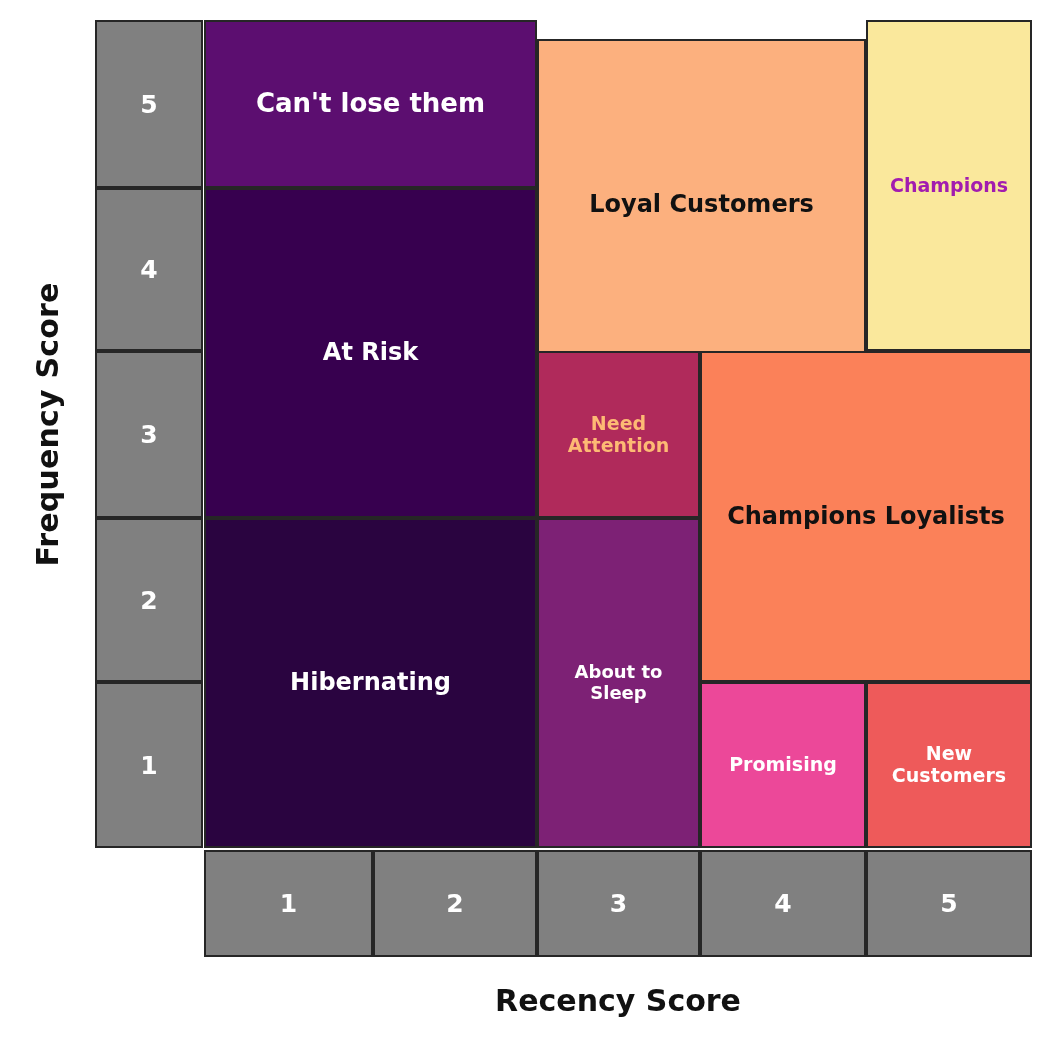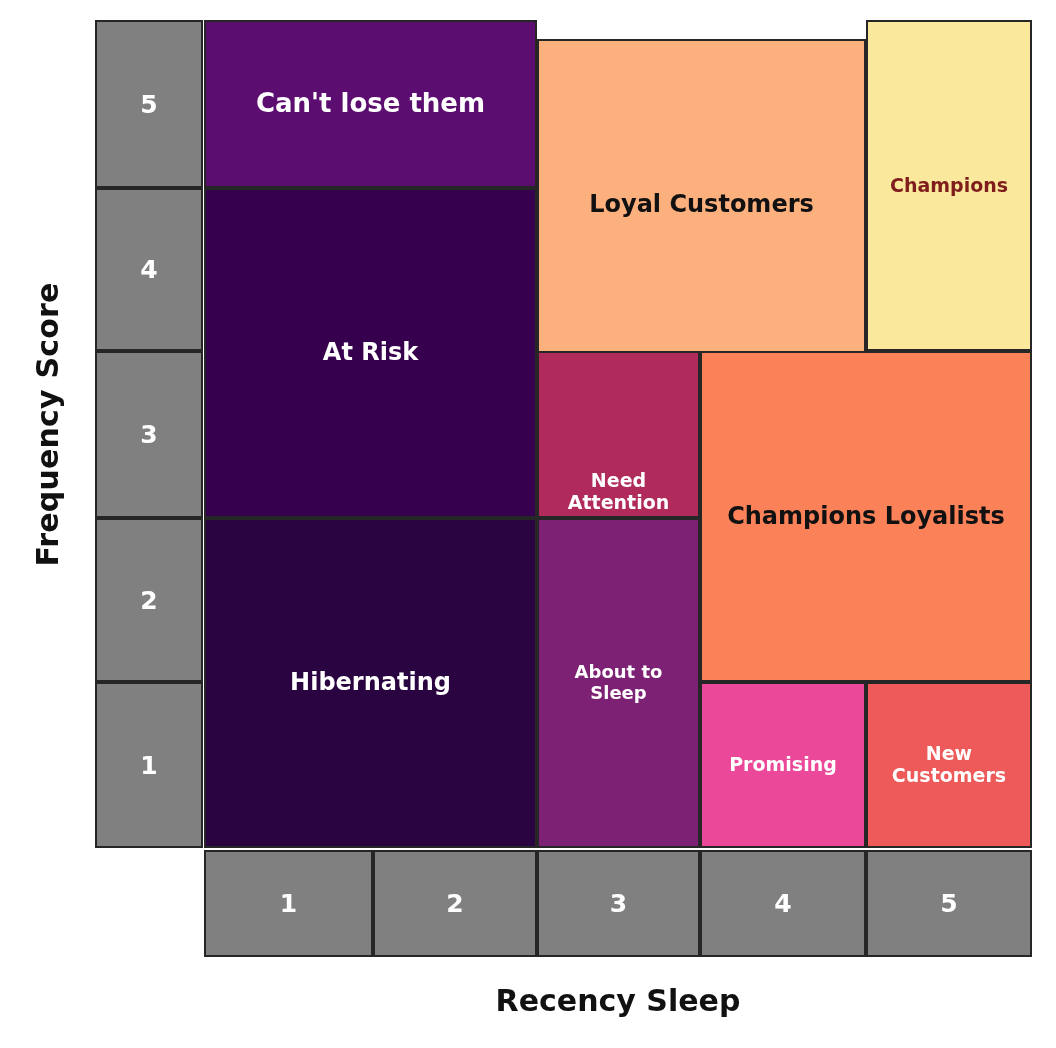--- a/index.html
+++ b/index.html
@@ -119,24 +119,24 @@
       </div>
       <div class="seg" style="left: 204px; top: 188px; width: 333px; height: 330px; background: rgb(55, 0, 79); color: rgb(255, 255, 255); border-color: rgb(38, 38, 38); font-size: 24px;">
         <span>At Risk</span>
       </div>
       <div class="seg" style="left: 204px; top: 518px; width: 333px; height: 330px; background: rgb(42, 4, 64); color: rgb(255, 255, 255); border-color: rgb(38, 38, 38); font-size: 24px;">
         <span>Hibernating</span>
       </div>
       <div class="seg" style="left: 537px; top: 20px; width: 329px; height: 331px; background: rgb(252, 176, 126); color: rgb(17, 17, 17); border-color: rgb(38, 38, 38); font-size: 24px; margin-top: 19px;">
         <span>Loyal Customers</span>
       </div>
-      <div class="seg" style="left: 866px; top: 20px; width: 166px; height: 331px; background: rgb(250, 232, 156); color: #7f1d1d; border-color: rgb(38, 38, 38); font-size: 19px;">
+      <div class="seg" style="left: 866px; top: 20px; width: 166px; height: 331px; background: rgb(250, 232, 156); color: #a21caf; border-color: rgb(38, 38, 38); font-size: 19px;">
         <span>Champions</span>
       </div>
-      <div class="seg" style="left: 537px; top: 351px; width: 163px; height: 167px; background: rgb(176, 42, 91); color: #ffffff; border-color: rgb(38, 38, 38); font-size: 19px; align-items: flex-end;">
+      <div class="seg" style="left: 537px; top: 351px; width: 163px; height: 167px; background: rgb(176, 42, 91); color: #fdba74; border-color: rgb(38, 38, 38); font-size: 19px;">
         <span>Need Attention</span>
       </div>
       <div class="seg" style="left: 700px; top: 351px; width: 332px; height: 331px; background: rgb(251, 129, 89); color: rgb(17, 17, 17); border-color: rgb(38, 38, 38); font-size: 24px;">
         <span>Champions Loyalists</span>
       </div>
       <div class="seg" style="left: 537px; top: 518px; width: 163px; height: 330px; background: rgb(125, 33, 117); color: rgb(255, 255, 255); border-color: rgb(38, 38, 38); font-size: 18px;">
         <span>About to Sleep</span>
       </div>
       <div class="seg" style="left: 700px; top: 682px; width: 166px; height: 166px; background: #ec4899; color: rgb(255, 255, 255); border-color: rgb(38, 38, 38); font-size: 19px;">
         <span>Promising</span>
@@ -158,16 +158,16 @@
       </div>
       <div class="tick-cell" style="left: 700px; top: 850px; width: 166px; height: 107px; background: rgb(128, 128, 128); color: rgb(255, 255, 255); border-color: rgb(38, 38, 38);">
         <span>4</span>
       </div>
       <div class="tick-cell" style="left: 866px; top: 850px; width: 166px; height: 107px; background: rgb(128, 128, 128); color: rgb(255, 255, 255); border-color: rgb(38, 38, 38);">
         <span>5</span>
       </div>
     </div>
 
   <div class="x-axis-title">
-    <span>Recency Sleep</span>
+    <span>Recency Score</span>
   </div>
 
 </div>
 
 </body></html>

